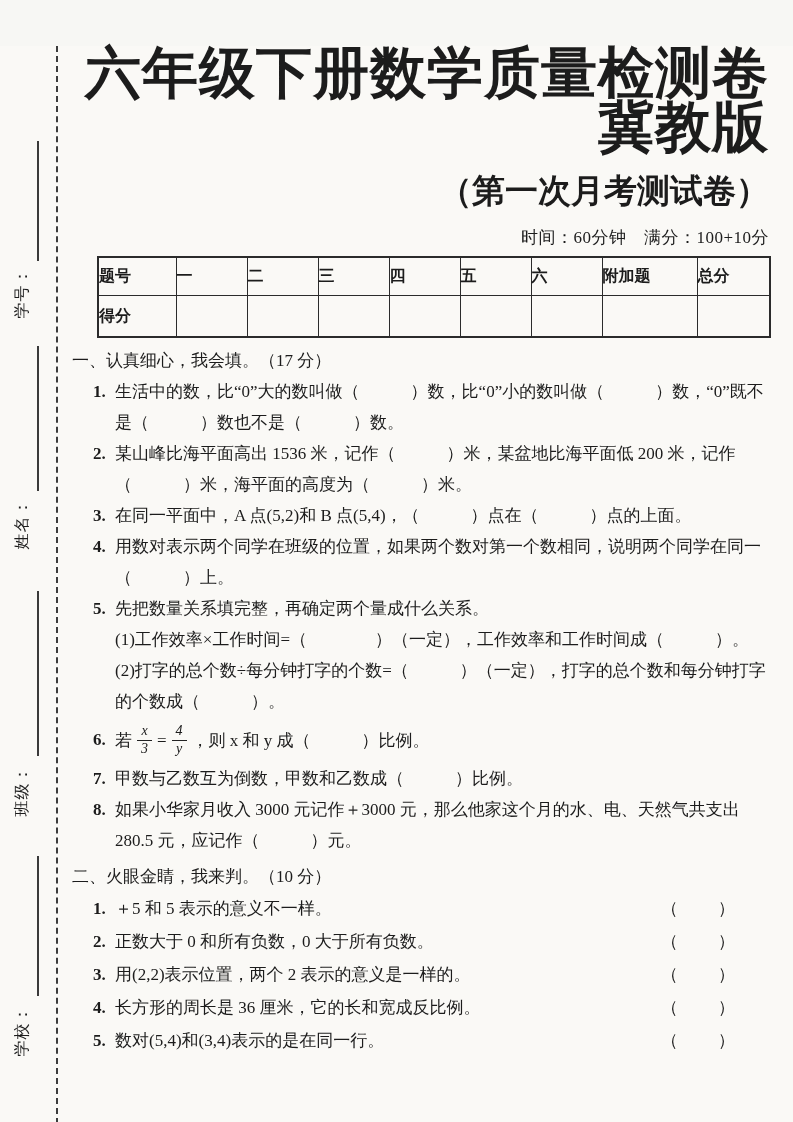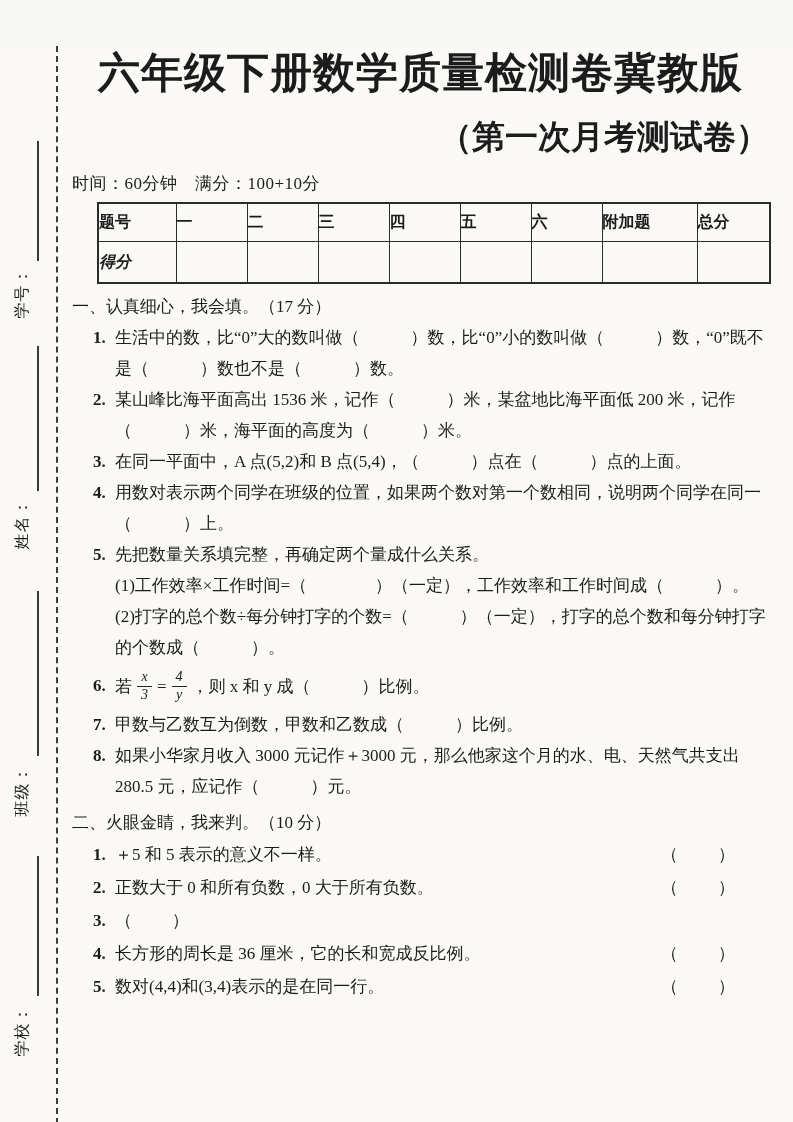--- a/index.html
+++ b/index.html
@@ -17,38 +17,38 @@
   .m-line{position:absolute;left:37px;width:2px;background:#3a3a3a;}
   .m-label{
     position:absolute;left:-19px;width:84px;height:22px;
     text-align:center;font-size:16px;letter-spacing:1px;
     transform:rotate(-90deg);
   }
 
   
   .main{margin:0 24px 0 72px;}
   .title{
-    text-align:center;font-size:42px;font-weight:bold;
+    text-align:right;font-size:56px;font-weight:bold;
     margin:46px 0 0;line-height:54px;letter-spacing:1px;
   }
   .subtitle{text-align:right;font-size:33px;font-weight:bold;margin-top:14px;line-height:46px;}
-  .meta{text-align:left;font-size:17px;margin-top:13px;line-height:22px;letter-spacing:.5px;}
+  .meta{text-align:right;font-size:17px;margin-top:13px;line-height:22px;letter-spacing:.5px;}
 
   
   .score-table{
     margin-top:7px;margin-left:25px;
     border-collapse:collapse;table-layout:fixed;width:672px;
     border:2px solid #2b2b2b;
   }
   .score-table td{
     border:1px solid #2b2b2b;text-align:left;
     font-size:16px;font-weight:bold;padding:0;
   }
   .score-table tr.hdr td{height:37px;}
-  .score-table tr.score td{height:40px;font-style:italic;}
+  .score-table tr.score td{height:40px;}
 
   
   .content{margin-top:8px;}
   .sec-heading{font-size:17px;font-weight:normal;line-height:30px;margin-top:6px;}
   .q{display:flex;align-items:flex-start;padding-left:21px;}
   .q-no{width:22px;flex:0 0 22px;font-weight:bold;font-size:17px;line-height:31px;}
   .q-text{flex:1;font-size:17px;line-height:31px;}
   .q.sub{padding-left:43px;}
   .q.sub .q-text{line-height:31px;}
 
@@ -196,28 +196,29 @@
         <span class="j-text">＋5 和 5 表示的意义不一样。</span>
         <span class="j-ans">（　　）</span>
       </div>
       <div class="j">
         <span class="q-no">2.</span>
         <span class="j-text">正数大于 0 和所有负数，0 大于所有负数。</span>
         <span class="j-ans">（　　）</span>
       </div>
       <div class="j">
         <span class="q-no">3.</span>
+        <span class="j-text">用(2,2)表示位置，两个 2 表示的意义是一样的。</span>
         <span class="j-ans">（　　）</span>
       </div>
       <div class="j">
         <span class="q-no">4.</span>
         <span class="j-text">长方形的周长是 36 厘米，它的长和宽成反比例。</span>
         <span class="j-ans">（　　）</span>
       </div>
       <div class="j">
         <span class="q-no">5.</span>
-        <span class="j-text">数对(4,4)和(3,4)表示的是在同一行。</span>
+        <span class="j-text">数对(5,4)和(3,4)表示的是在同一行。</span>
         <span class="j-ans">（　　）</span>
       </div>
     </div>
   </div>
 
 </div>
 
 </body></html>

